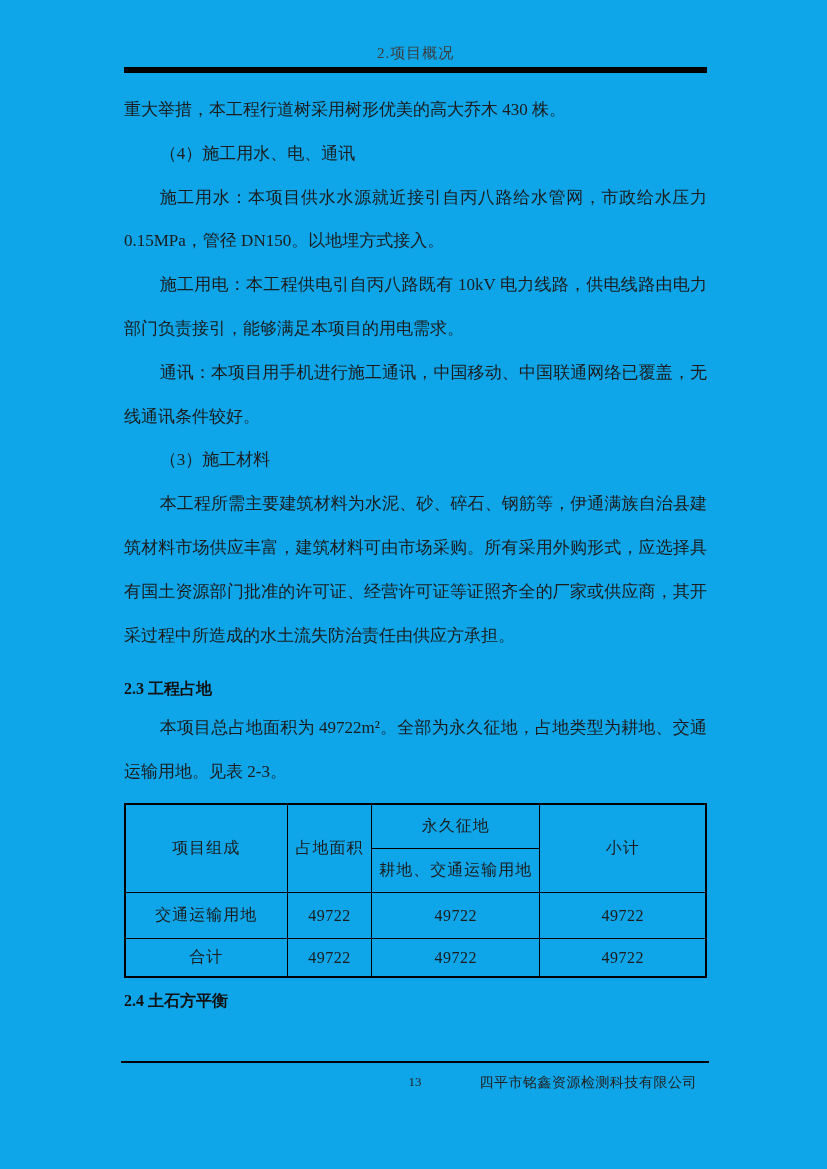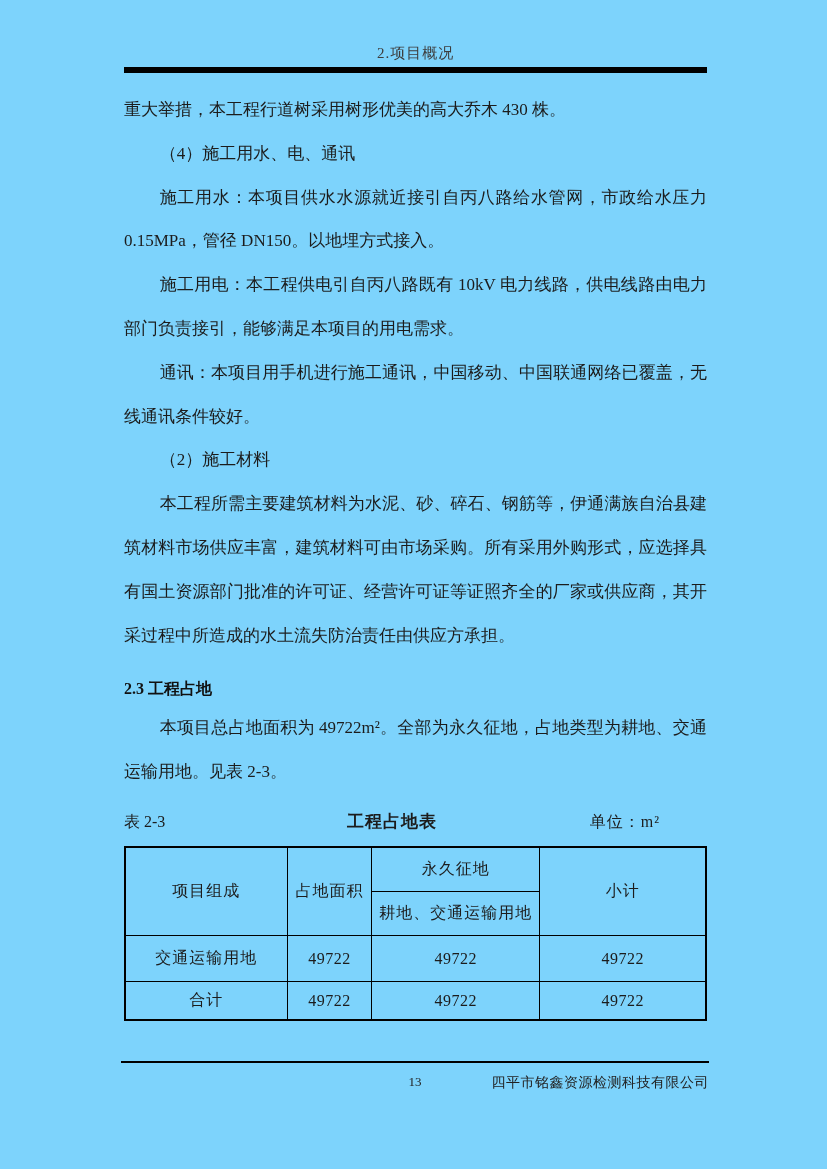--- a/index.html
+++ b/index.html
@@ -2,21 +2,21 @@
 <html><head>
 <meta charset="utf-8">
 <style>
   * { margin: 0; padding: 0; box-sizing: border-box; }
   html, body { background: #e8e8e8; }
   .page {
     position: relative;
     width: 827px;
     height: 1169px;
     margin: 0 auto;
-    background: #7dd3fc;
+    background: #0ea5e9;
     color: #1c1c1c;
     font-family: "Liberation Serif", "DejaVu Serif", serif;
     overflow: hidden;
   }
   
   .header { padding: 46px 120px 0 124px; }
   .header-title {
     text-align: center;
     font-size: 15px;
     line-height: 15px;
@@ -95,21 +95,21 @@
   .footer .footer-row { position: relative; height: 18px; }
   .footer .page-num {
     position: absolute;
     left: 50%;
     transform: translateX(-50%);
     font-size: 13px;
     color: #222;
   }
   .footer .company {
     position: absolute;
-    right: 0;
+    right: 12px;
     font-size: 14px;
     letter-spacing: 0.5px;
     color: #222;
     font-family: Liberation Mono, monospace;
   }
 </style>
 </head>
 <body>
 
 <div class="page">
@@ -120,32 +120,27 @@
   </div>
 
   <div class="content">
 
     <div class="body-block">
       <p class="para">重大举措，本工程行道树采用树形优美的高大乔木 430 株。</p>
       <p class="para indent">（4）施工用水、电、通讯</p>
       <p class="para indent">施工用水：本项目供水水源就近接引自丙八路给水管网，市政给水压力 0.15MPa，管径 DN150。以地埋方式接入。</p>
       <p class="para indent">施工用电：本工程供电引自丙八路既有 10kV 电力线路，供电线路由电力部门负责接引，能够满足本项目的用电需求。</p>
       <p class="para indent">通讯：本项目用手机进行施工通讯，中国移动、中国联通网络已覆盖，无线通讯条件较好。</p>
-      <p class="para indent">（2）施工材料</p>
+      <p class="para indent">（3）施工材料</p>
       <p class="para indent">本工程所需主要建筑材料为水泥、砂、碎石、钢筋等，伊通满族自治县建筑材料市场供应丰富，建筑材料可由市场采购。所有采用外购形式，应选择具有国土资源部门批准的许可证、经营许可证等证照齐全的厂家或供应商，其开采过程中所造成的水土流失防治责任由供应方承担。</p>
     </div>
 
     <h2 class="section-heading h23">2.3 工程占地</h2>
     <p class="para indent">本项目总占地面积为 49722m²。全部为永久征地，占地类型为耕地、交通运输用地。见表 2-3。</p>
 
-    <div class="table-caption">
-      <span class="cap-left">表 2-3</span>
-      <span class="cap-title">工程占地表</span>
-      <span class="cap-right">单位：m²</span>
-    </div>
 
     <table class="land-table">
       <colgroup>
         <col style="width:27.9%">
         <col style="width:14.6%">
         <col style="width:28.9%">
         <col style="width:28.6%">
       </colgroup>
       <tbody>
         <tr class="hrow1">
@@ -165,20 +160,21 @@
         </tr>
         <tr class="drow2">
           <td>合计</td>
           <td class="num">49722</td>
           <td class="num">49722</td>
           <td class="num">49722</td>
         </tr>
       </tbody>
     </table>
 
+    <h2 class="section-heading h24">2.4 土石方平衡</h2>
 
   </div>
 
   <div class="footer">
     <div class="footer-row">
       <span class="page-num">13</span>
       <span class="company">四平市铭鑫资源检测科技有限公司</span>
     </div>
   </div>
 

